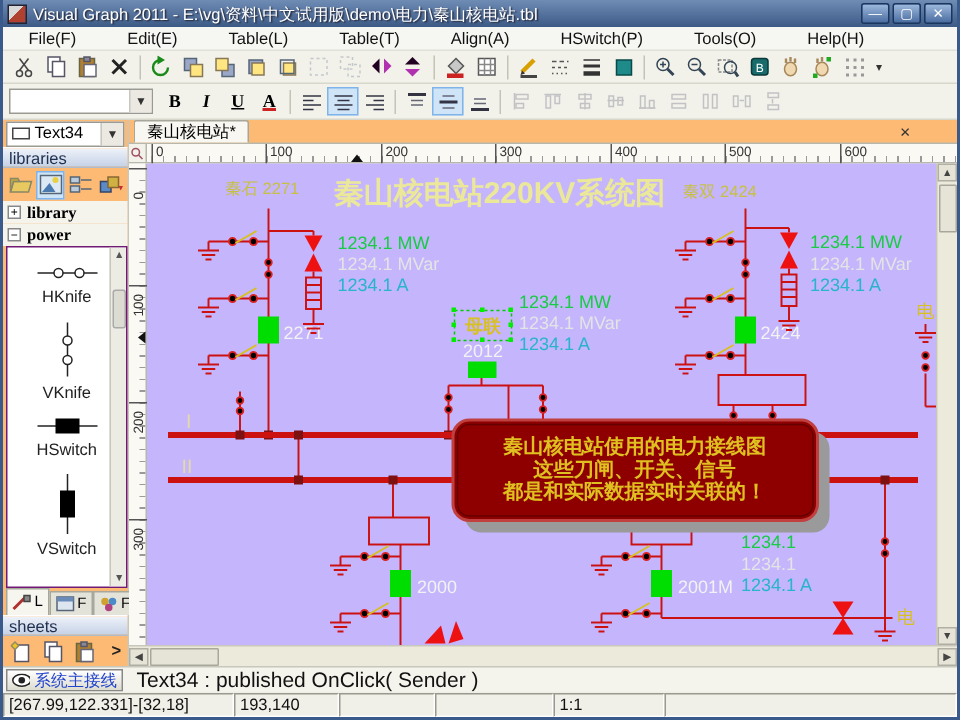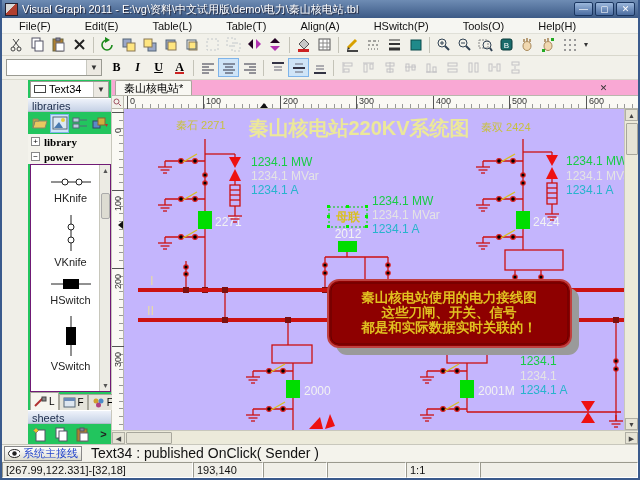--- a/index.html
+++ b/index.html
@@ -28,21 +28,21 @@
   .ita { font-style:italic; font-family:"Liberation Serif",serif; font-size:12px; font-weight:bold;}
   .und { text-decoration:underline; font-family:"Liberation Serif",serif; font-size:12px; font-weight:bold;}
   .fcol { font-family:"Liberation Serif",serif; font-size:12px; font-weight:bold; border-bottom:2px solid #cc2222; line-height:10px; }
   .combo { height:17px; background:#fff; border:1px solid #9a9a92; display:flex; align-items:center; font-size:11px; }
   .combo .carr { width:15px; height:15px; border-left:1px solid #c8c8c0; background:#ece9e2; text-align:center; font-size:8px; line-height:15px; color:#333; }
   .fontcombo { width:96px; margin-right:4px; }
   .fontcombo .cval { flex:1; }
 
   
   .main { flex:1; display:flex; min-height:0; }
-  .sidebar { width:84px; flex:0 0 84px; display:flex; flex-direction:column; background:#22c55e; border-right:1px solid #c8c7bc;margin-left:26px; }
+  .sidebar { width:84px; flex:0 0 84px; display:flex; flex-direction:column; background:#fdba74; border-right:1px solid #c8c7bc; }
   .shape-row { height:18px; display:flex; align-items:center; padding:1px 2px; flex:0 0 18px; }
   .shapecombo { flex:1; }
   .shapeico { width:12px; height:8px; border:1px solid #444; background:#fff; margin:0 3px; flex:0 0 12px;}
   .panelhdr { height:14px; background:linear-gradient(#eef2fa,#c6d2e6); color:#20304f; font-size:11px; padding:0 4px; line-height:14px; flex:0 0 14px; border-top:1px solid #fff; border-bottom:1px solid #b0bccc; }
   .libtools { height:22px; display:flex; align-items:center; padding:0 2px; flex:0 0 22px; gap:1px;}
   .libtools .tbtn { width:19px; flex:0 0 19px;}
   .treerow { height:15px; display:flex; align-items:center; padding:0 3px; font-size:11px; font-weight:bold; font-family:"Liberation Serif",serif; flex:0 0 15px; background:#f4f3ec;}
   .exp { width:9px; height:9px; border:1px solid #888; background:#fff; font-size:8px; line-height:7px; text-align:center; margin-right:4px; flex:0 0 9px; font-family:"Liberation Sans",sans-serif; font-weight:normal;}
   .palette { flex:1; background:#fff; border:1px solid #701a75; margin:0 0 0 2px; position:relative; overflow:hidden; display:flex; flex-direction:column; align-items:center; padding-top:10px;}
   .pal-item { display:flex; flex-direction:column; align-items:center; margin-bottom:9px; width:60px;}
@@ -50,21 +50,21 @@
   .pal-scroll { position:absolute; right:0; top:0; bottom:0; width:11px; background:#ecebe4; border-left:1px solid #c8c7bc; }
   .pal-thumb { position:absolute; top:28px; left:1px; width:9px; height:26px; background:#dddcd2; border:1px solid #aaa; border-radius:2px;}
   .sArr { position:absolute; left:0; width:11px; height:11px; font-size:7px; text-align:center; line-height:11px; color:#555;}
   .bottomtabs { height:18px; display:flex; align-items:flex-end; padding:0 2px; flex:0 0 18px; }
   .btab { height:16px; border:1px solid #a8a79c; border-bottom:none; background:#e4e3da; display:flex; align-items:center; padding:0 3px; font-size:10px; gap:2px;}
   .btab.sel { background:#f6f5ee; height:18px; }
   .sheeticons { height:20px; display:flex; align-items:center; padding:0 2px; flex:0 0 20px;}
 
   
   .canvascol { flex:1; display:flex; flex-direction:column; min-width:0;}
-  .tabbar { height:16px; background:#f9a8d4; display:flex; align-items:flex-end; border-bottom:1px solid #b8b7ac; flex:0 0 16px; padding-left:3px;}
+  .tabbar { height:16px; background:#fdba74; display:flex; align-items:flex-end; border-bottom:1px solid #b8b7ac; flex:0 0 16px; padding-left:3px;}
   .doctab { height:15px; background:#f8f7f2; border:1px solid #a8a79c; border-bottom:none; padding:0 8px; font-size:11px; line-height:15px; border-radius:2px 2px 0 0;}
   .tabclose { margin-left:auto; margin-right:28px; width:13px; height:13px; font-size:9px; line-height:13px; text-align:center; color:#333; }
   .rulerrow { height:13px; display:flex; flex:0 0 13px; }
   .rulercorner { width:12px; flex:0 0 12px; background:#f2f1ea; border-right:1px solid #b8b7ac; border-bottom:1px solid #b8b7ac; display:flex; align-items:center; justify-content:center;}
   .hruler { flex:1; position:relative; background:#faf9f4; border-bottom:1px solid #b8b7ac;
     background-image:repeating-linear-gradient(90deg,#999 0 1px,transparent 1px 7.65px);
     background-size:100% 4px; background-repeat:no-repeat; background-position:3px 100%;}
   .hlab { position:absolute; top:0; font-size:9px; color:#333; border-left:1px solid #555; height:13px; padding-left:2px; line-height:10px;}
   .hmark { position:absolute; bottom:0; width:0; height:0; border-left:4px solid transparent; border-right:4px solid transparent; border-bottom:5px solid #111; left:136px;}
   .canvasrow { flex:1; display:flex; min-height:0;}
@@ -832,21 +832,21 @@
       <svg width="13" height="9">
           <ellipse cx="6.5" cy="4.5" rx="6" ry="4" fill="#fff" stroke="#222"></ellipse>
           <circle cx="6.5" cy="4.5" r="2.2" fill="#222"></circle>
         </svg>
       <span class="lbl">系统主接线</span>
     </div>
     <div class="sheetmsg">Text34 : published OnClick( Sender )</div>
   </div>
 
   <div class="statusbar">
-    <div class="scell" style="width:191px">[267.99,122.331]-[32,18]</div>
+    <div class="scell" style="width:154px">[267.99,122.331]-[32,18]</div>
     <div class="scell" style="width:70px">193,140</div>
     <div class="scell" style="width:64px"></div>
     <div class="scell" style="width:79px"></div>
     <div class="scell" style="width:74px">1:1</div>
     <div class="scell" style="flex:1"></div>
   </div>
 
 </div>
 
 </body></html>

